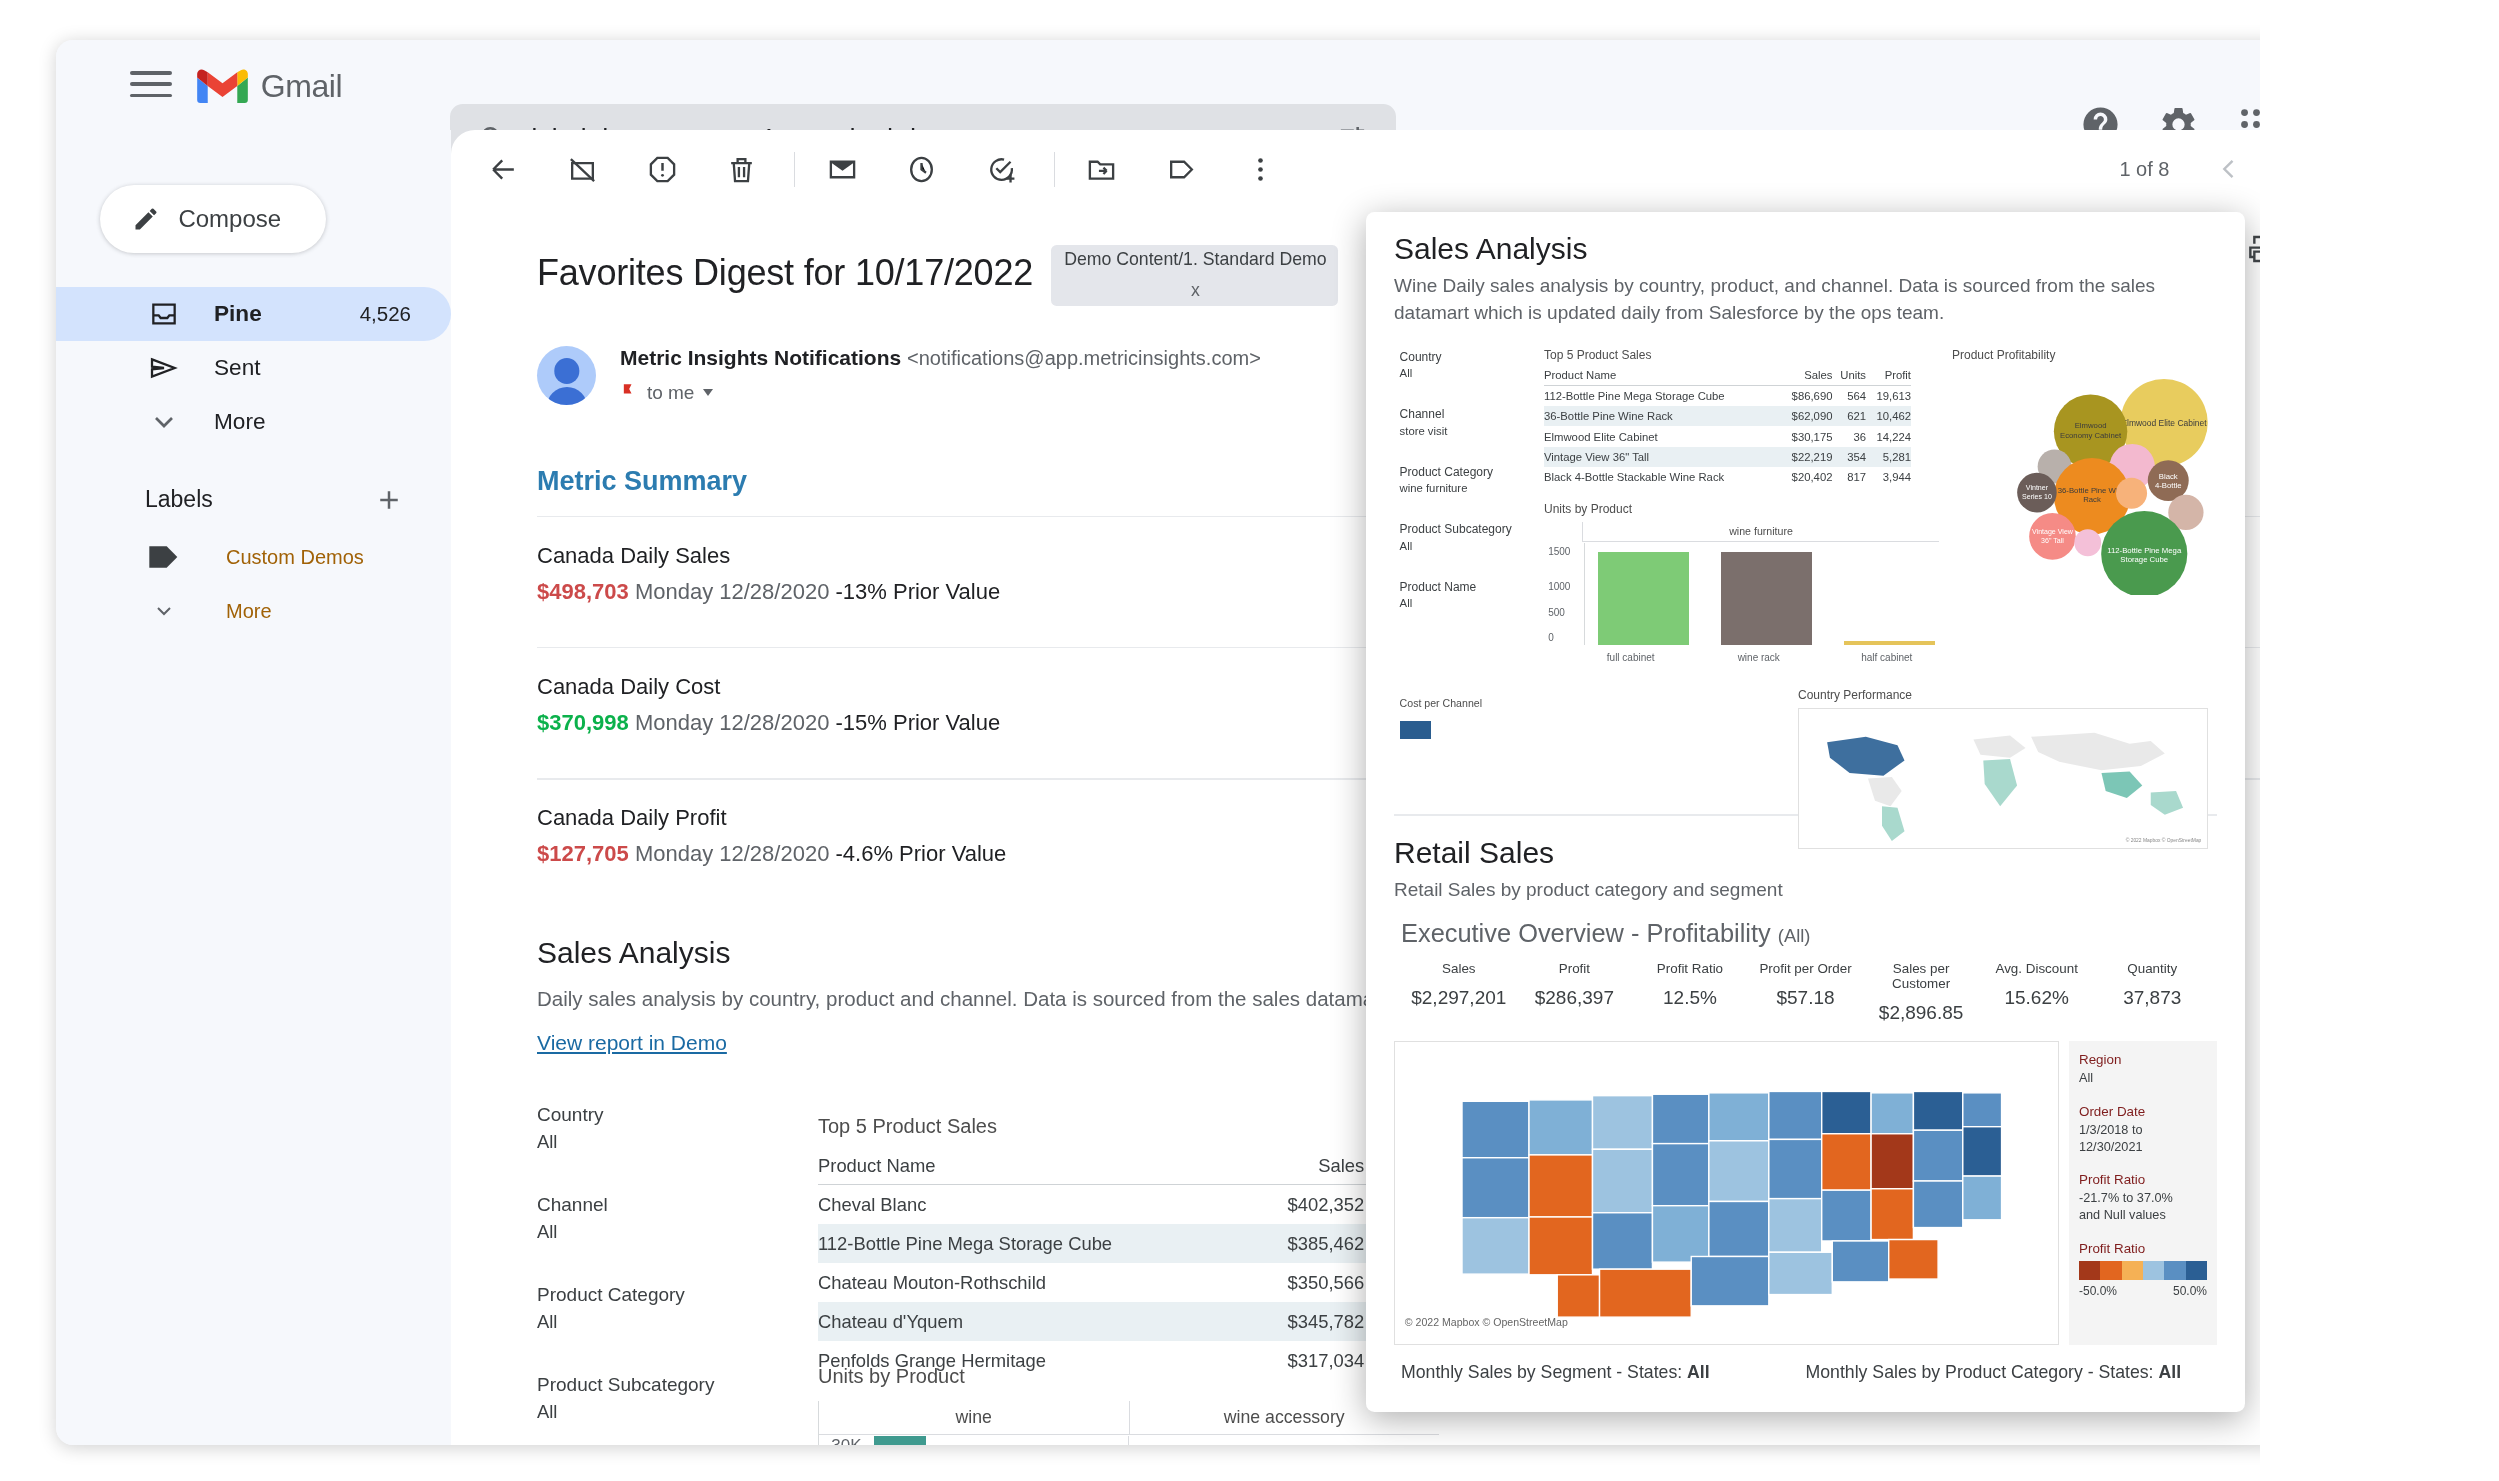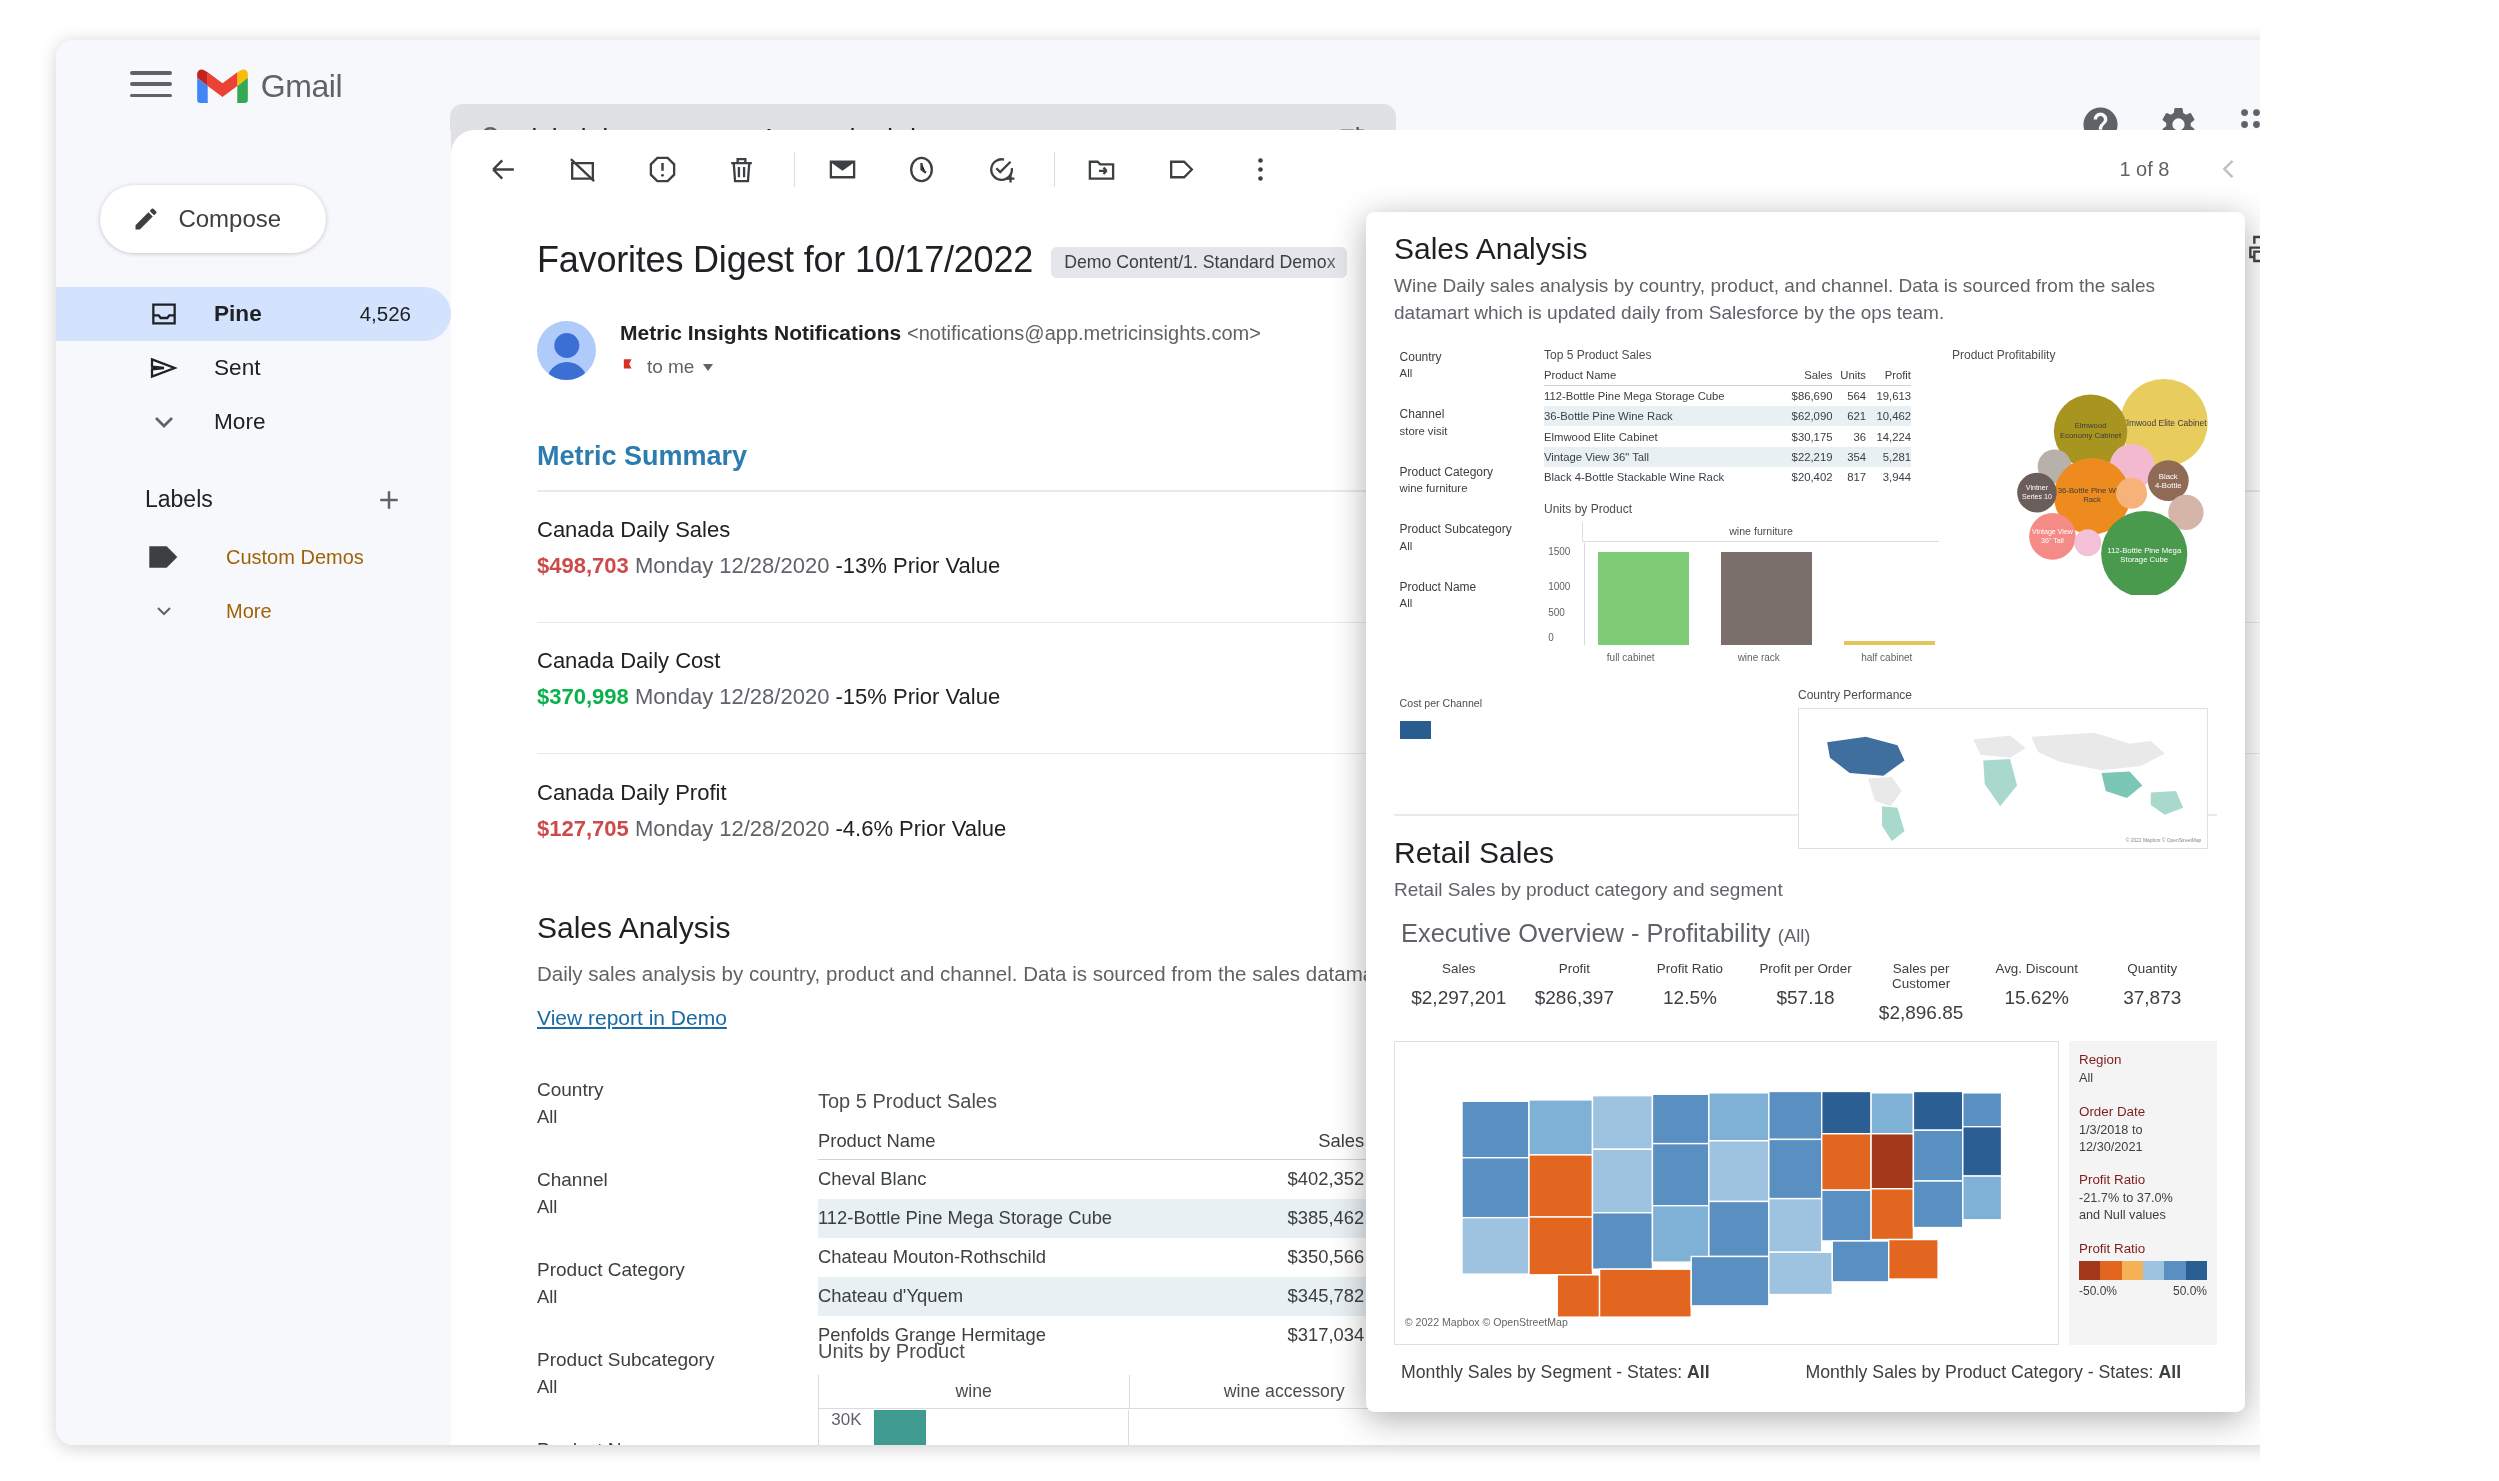--- a/index.html
+++ b/index.html
@@ -88,21 +88,21 @@
   .tbsep { width:1.4px; height:35px; background:#dadce0; margin:0 20px 0 0; }
   .pager { position:absolute; right:56px; top:20px; display:flex; align-items:center; gap:22.6px; }
   .pager .ptext { font-size:20px; color:#5f6368; margin-right:18.4px; }
   .pbtn { width:38px; height:38px; display:flex; align-items:center; justify-content:center; cursor:pointer; }
 
   .mail-body { position:absolute; left:0; top:78px; right:0; bottom:0; overflow:hidden; }
   .subject-row { display:flex; align-items:center; gap:18.4px; padding:31px 0 0 86px; }
   .subject { font-size:36px; color:#202124; font-weight:400; letter-spacing:-0.2px; }
   .chip {
     background:#e4e6eb; border-radius:5.6px; padding:4.2px 11.3px 5.6px 12.7px; font-size:17.7px;
-    color:#3c4043; display:flex; align-items:center; margin-top:5.6px; cursor:pointer;
+    color:#3c4043; display:flex; align-items:center; gap:10px; margin-top:5.6px; cursor:pointer;flex-direction:column;
   }
   .chip .cx { font-size:17.7px; color:#5f6368; }
 
   .from-row { display:flex; gap:24px; padding:40px 0 0 86px; align-items:flex-start; }
   .pavatar { width:59px; height:59px; border-radius:50%; background:#aecbfa; position:relative; overflow:hidden; flex:0 0 auto; }
   .pavatar .head { position:absolute; left:50%; top:12px; transform:translateX(-50%); width:25.4px; height:25.4px; border-radius:50%; background:#3b6fd4; }
   .pavatar .body { position:absolute; left:50%; top:41px; transform:translateX(-50%); width:41px; height:31px; border-radius:20.5px 20.5px 0 0; background:#3b6fd4; }
   .from-txt .fline1 { font-size:21px; color:#202124; }
   .from-txt .fname { font-weight:700; }
   .from-txt .femail { color:#5f6368; font-size:20px; }

